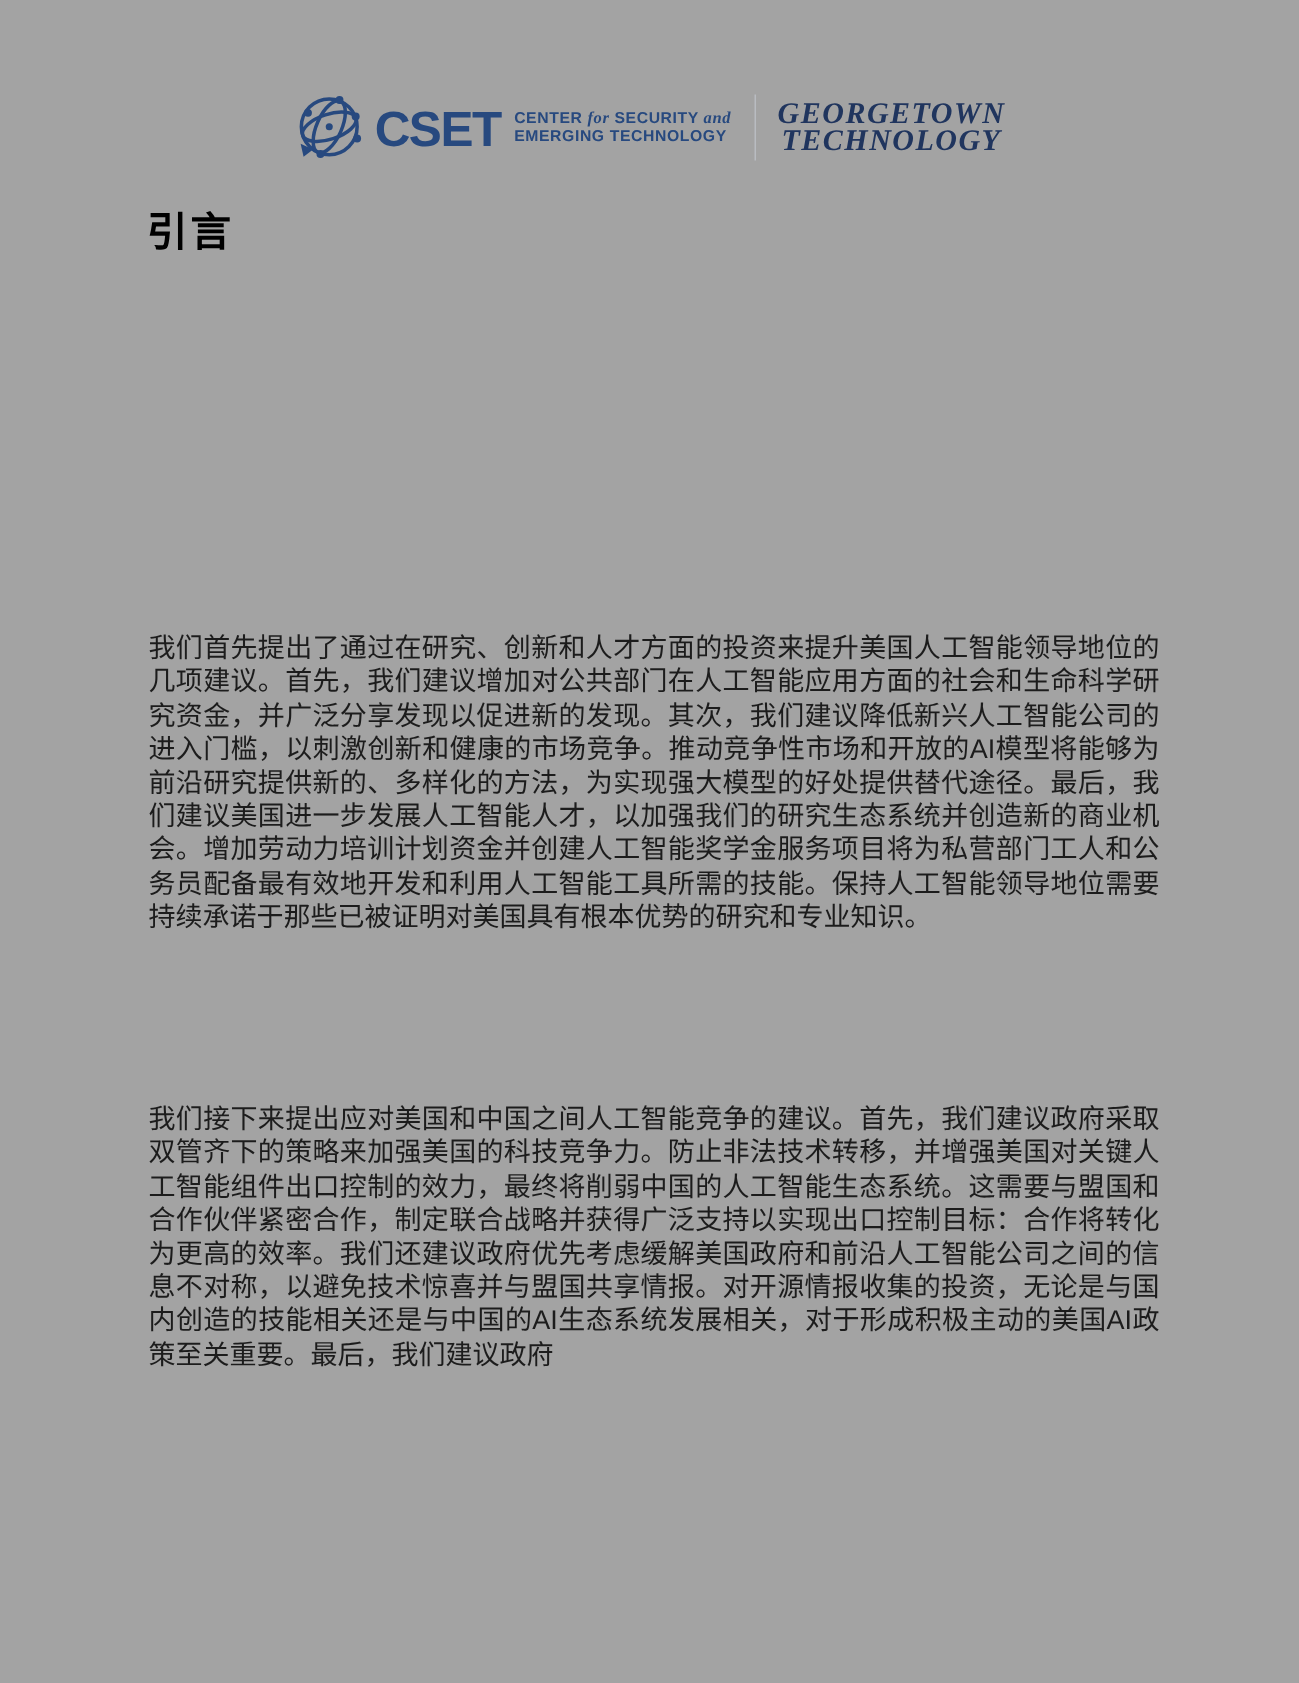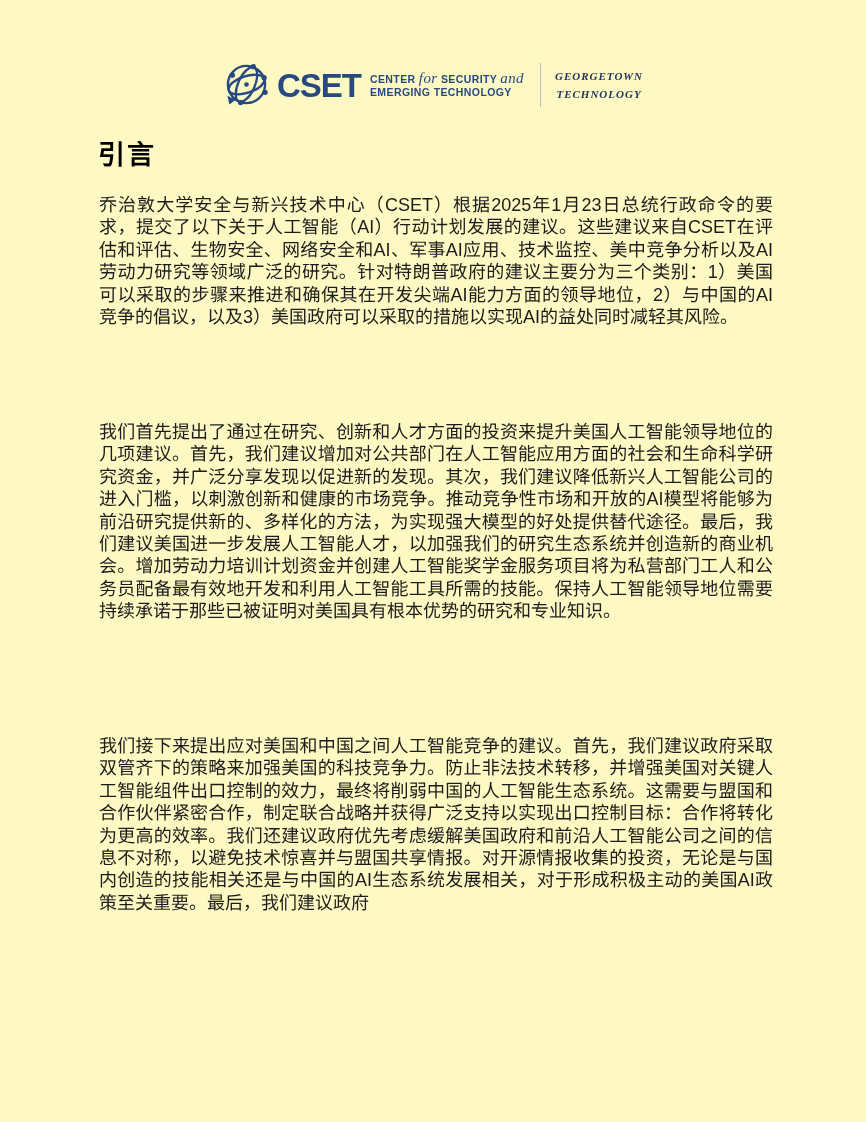--- a/index.html
+++ b/index.html
@@ -3,21 +3,21 @@
 <meta charset="utf-8">
 <style>
   * { margin: 0; padding: 0; box-sizing: border-box; }
   html, body { background: #ffffff; }
   body { font-family: "Liberation Sans", "DejaVu Sans", sans-serif; }
 
   .page {
     position: relative;
     width: 866px;
     height: 1122px;
-    background: #fef9c3;
+    background: #a3a3a3;
     overflow: hidden;
     margin: 0 auto;
   }
 
   
   .logo-row {
     position: absolute;
     top: 60px;
     left: 0;
     width: 100%;
@@ -42,39 +42,39 @@
     color: #27497f;
     font-size: 10.5px;
     font-weight: 700;
     letter-spacing: 0.4px;
     line-height: 12.5px;
     white-space: nowrap;
   }
   .cset-name .it {
     font-family: "Liberation Serif", "DejaVu Serif", serif;
     font-style: italic;
-    font-weight: 400;
+    font-weight: 700;
     text-transform: lowercase;
-    font-size: 15px;
+    font-size: 11px;
   }
   .logo-divider {
     width: 1px;
     height: 44px;
     background: #b9bcc1;
     margin: 0 14px 0 16px;
   }
   .georgetown {
     display: flex;
     flex-direction: column;
     align-items: center;
     color: #20355e;
     font-family: "Liberation Serif", "DejaVu Serif", serif;
     font-style: italic;
     font-weight: 600;
-    font-size: 11px;
+    font-size: 20px;
     letter-spacing: 1px;
     line-height: 18px;
     white-space: nowrap;
   }
 
   
   .doc-heading {
     position: absolute;
     left: 98px;
     top: 133px;
@@ -131,19 +131,18 @@
     <div class="logo-divider"></div>
 
     <div class="georgetown">
       <div>GEORGETOWN</div>
       <div>TECHNOLOGY</div>
     </div>
   </div>
 
   <h1 class="doc-heading">引言</h1>
 
-  <p class="para para-1">乔治敦大学安全与新兴技术中心（CSET）根据2025年1月23日总统行政命令的要求，提交了以下关于人工智能（AI）行动计划发展的建议。这些建议来自CSET在评估和评估、生物安全、网络安全和AI、军事AI应用、技术监控、美中竞争分析以及AI劳动力研究等领域广泛的研究。针对特朗普政府的建议主要分为三个类别：1）美国可以采取的步骤来推进和确保其在开发尖端AI能力方面的领导地位，2）与中国的AI竞争的倡议，以及3）美国政府可以采取的措施以实现AI的益处同时减轻其风险。</p>
 
   <p class="para para-3">我们接下来提出应对美国和中国之间人工智能竞争的建议。首先，我们建议政府采取双管齐下的策略来加强美国的科技竞争力。防止非法技术转移，并增强美国对关键人工智能组件出口控制的效力，最终将削弱中国的人工智能生态系统。这需要与盟国和合作伙伴紧密合作，制定联合战略并获得广泛支持以实现出口控制目标：合作将转化为更高的效率。我们还建议政府优先考虑缓解美国政府和前沿人工智能公司之间的信息不对称，以避免技术惊喜并与盟国共享情报。对开源情报收集的投资，无论是与国内创造的技能相关还是与中国的AI生态系统发展相关，对于形成积极主动的美国AI政策至关重要。最后，我们建议政府</p>
 
   <p class="para para-2">我们首先提出了通过在研究、创新和人才方面的投资来提升美国人工智能领导地位的几项建议。首先，我们建议增加对公共部门在人工智能应用方面的社会和生命科学研究资金，并广泛分享发现以促进新的发现。其次，我们建议降低新兴人工智能公司的进入门槛，以刺激创新和健康的市场竞争。推动竞争性市场和开放的AI模型将能够为前沿研究提供新的、多样化的方法，为实现强大模型的好处提供替代途径。最后，我们建议美国进一步发展人工智能人才，以加强我们的研究生态系统并创造新的商业机会。增加劳动力培训计划资金并创建人工智能奖学金服务项目将为私营部门工人和公务员配备最有效地开发和利用人工智能工具所需的技能。保持人工智能领导地位需要持续承诺于那些已被证明对美国具有根本优势的研究和专业知识。</p>
 
 </div>
 
 </body></html>

